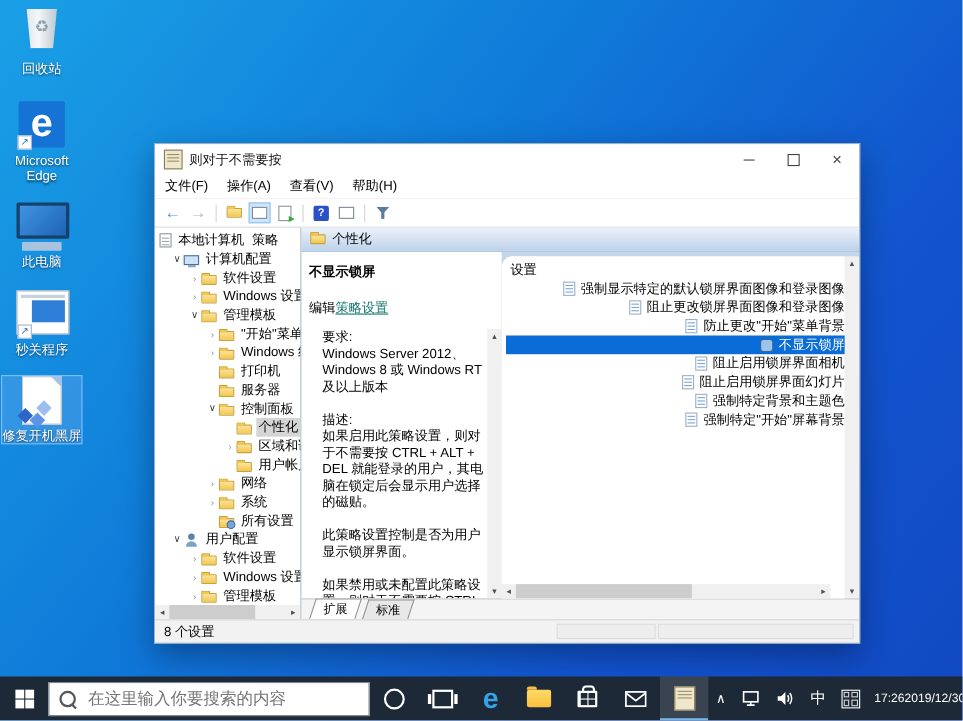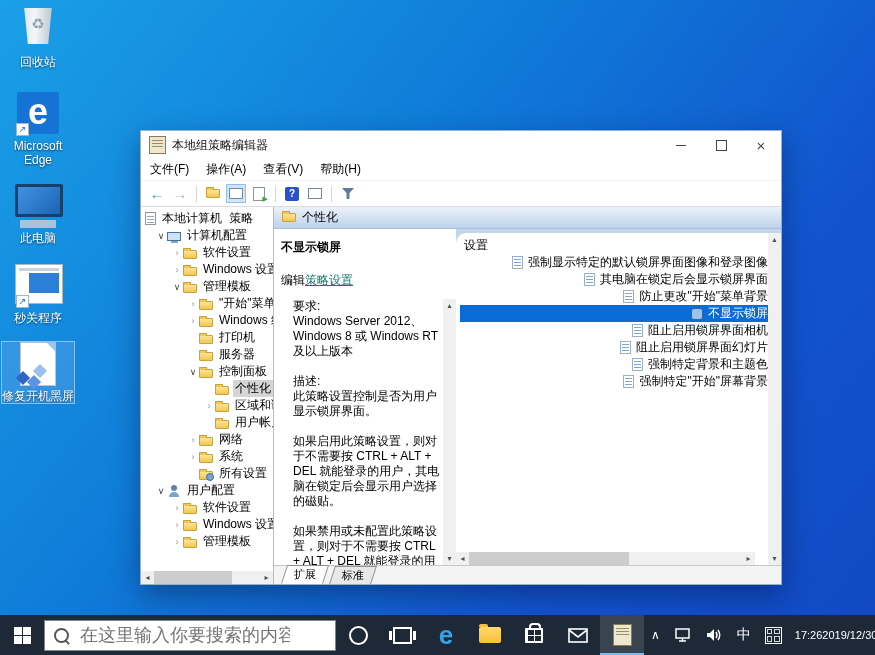--- a/index.html
+++ b/index.html
@@ -120,21 +120,21 @@
   .statusbar{height:20px;flex:none;background:#f2f2f2;border-top:1px solid #d4d4d4;display:flex;align-items:center;
     padding-left:8px;position:relative;}
   .sb-pane{position:absolute;top:3px;bottom:3px;background:#eeeeee;border:1px solid #dcdcdc;}
   
   .taskbar{position:absolute;left:0;bottom:0;width:875px;height:40px;background:#1d2936;display:flex;align-items:center;color:#fff;}
   .tb-btn{width:44px;height:40px;flex:none;display:flex;align-items:center;justify-content:center;}
   .tb-btn.appactive{background:rgba(255,255,255,.13);box-shadow:inset 0 -2px 0 #76b9ed;}
   .startlogo{display:grid;grid-template-columns:8px 8px;grid-template-rows:8px 8px;gap:1px;}
   .startlogo i{background:#fff;display:block;}
   .searchbox{width:272px;height:29px;background:#fff;border:1px solid #7e878f;display:flex;align-items:center;gap:9px;padding:0 9px;flex:none;}
-  .searchbox input{border:none;outline:none;font-size:18px;color:#444;width:210px;background:transparent;font-family:inherit;}
+  .searchbox input{border:none;outline:none;font-size:15px;color:#444;width:210px;background:transparent;font-family:inherit;}
   .mag{width:11px;height:11px;border:2px solid #555;border-radius:50%;position:relative;flex:none;}
   .mag::after{content:"";position:absolute;width:2px;height:6px;background:#555;left:10px;top:9px;transform:rotate(-45deg);}
   .cortana{width:15px;height:15px;border:2px solid #fff;border-radius:50%;}
   .tview{width:15px;height:13px;border:2px solid #fff;position:relative;}
   .tview::before,.tview::after{content:"";position:absolute;top:2px;width:3px;height:9px;background:#fff;}
   .tview::before{left:-6px;}.tview::after{right:-6px;}
   .edge-e{color:#35a3e8;font-weight:bold;font-size:26px;line-height:1;}
   .tb-folder{width:22px;height:16px;background:linear-gradient(#ffd96a,#f8bf3c);border-radius:2px;position:relative;}
   .tb-folder::before{content:"";position:absolute;top:-3px;left:0;width:9px;height:3px;background:#f8bf3c;border-radius:2px 2px 0 0;}
   .tb-store{width:18px;height:15px;background:#fff;border-radius:1px;position:relative;display:grid;grid-template-columns:6px 6px;grid-template-rows:5px 5px;gap:1px;place-content:center;}
@@ -191,21 +191,21 @@
       <span class="cube" style="left:14px;bottom:9px;background:#9dbef0;"></span>
     </div>
   </div>
   <div class="lab">修复开机黑屏</div>
 </div>
 
 <div class="window">
 
   <div class="titlebar">
     <span class="scrollico" style="width:15px;height:16px;"></span>
-    <span class="title-text">本地组策略编辑器</span>
+    <span class="title-text">则对于不需要按</span>
     <span class="winbtn">
         <span class="minglyph"></span>
       </span>
     <span class="winbtn">
         <span class="maxglyph"></span>
       </span>
     <span class="winbtn">
         <span class="xglyph">×</span>
       </span>
   </div>
@@ -366,43 +366,43 @@
         <div class="detail">
           <div class="d-title">不显示锁屏</div>
           <div class="d-edit">
             <span>编辑</span><span class="d-link">策略设置</span>
           </div>
           <div class="d-scroll">
             <div class="d-text">
               <div>要求:</div>
               <div class="gap">Windows Server 2012、Windows 8 或 Windows RT 及以上版本</div>
               <div>描述:</div>
+              <div class="gap">如果启用此策略设置，则对于不需要按 CTRL + ALT + DEL 就能登录的用户，其电脑在锁定后会显示用户选择的磁贴。</div>
               <div class="gap">此策略设置控制是否为用户显示锁屏界面。</div>
-              <div class="gap">如果启用此策略设置，则对于不需要按 CTRL + ALT + DEL 就能登录的用户，其电脑在锁定后会显示用户选择的磁贴。</div>
               <div>如果禁用或未配置此策略设置，则对于不需要按 CTRL + ALT + DEL 就能登录的用户，其电脑在锁定后会显示锁屏界面，用户必须通</div>
             </div>
             <div class="vsb">
               <span class="sb-arr">▴</span>
               <span class="sb-arr">▾</span>
             </div>
           </div>
         </div>
 
         <div class="list-wrap">
           <div class="list-white">
             <div class="l-header">
               <span>设置</span>
             </div>
             <div class="lrow">
               <span class="pico"></span>
               <span>强制显示特定的默认锁屏界面图像和登录图像</span>
             </div>
             <div class="lrow">
               <span class="pico"></span>
-              <span>其电脑在锁定后会显示锁屏界面</span>
+              <span>阻止更改锁屏界面图像和登录图像</span>
             </div>
             <div class="lrow">
               <span class="pico"></span>
               <span>防止更改"开始"菜单背景</span>
             </div>
             <div class="lrow sel">
               <span class="gico"></span>
               <span>不显示锁屏</span>
             </div>
             <div class="lrow">
@@ -433,20 +433,25 @@
           </div>
         </div>
       </div>
       <div class="tabstrip">
         <span class="tab active"><span>扩展</span></span>
         <span class="tab"><span>标准</span></span>
       </div>
     </div>
   </div>
 
+  <div class="statusbar">
+    <span>8 个设置</span>
+    <span class="sb-pane" style="left:365px;width:88px;"></span>
+    <span class="sb-pane" style="left:457px;width:176px;"></span>
+  </div>
 </div>
 
 <div class="taskbar">
   <div class="tb-btn">
     <span class="startlogo">
         <i></i>
         <i></i>
         <i></i>
         <i></i>
       </span>

